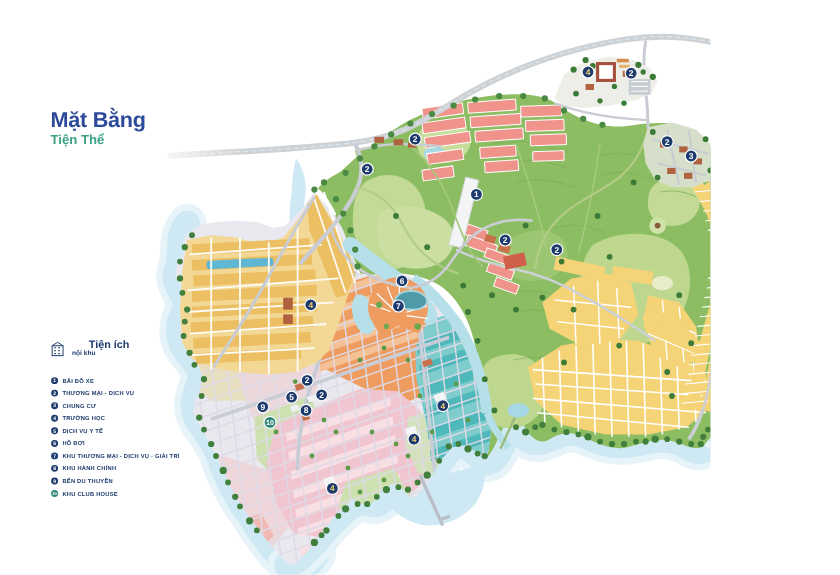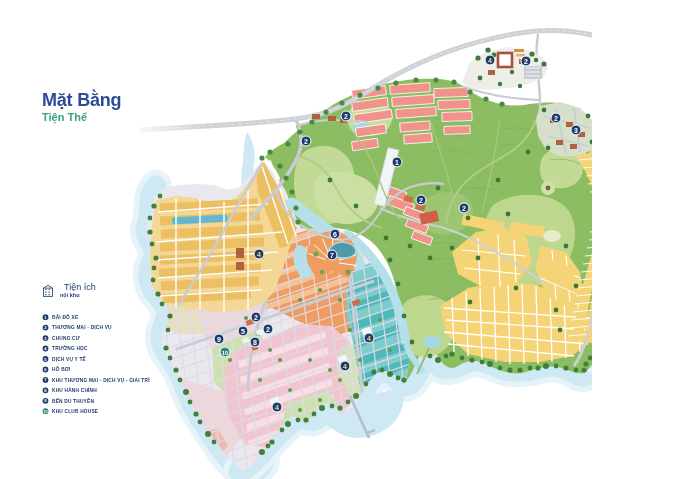--- a/index.html
+++ b/index.html
@@ -747,21 +747,21 @@
 <div class="abs" style="left:42px;top:111px;font-size:11px;font-weight:bold;color:#3ba184;">Tiện Thể</div>
 
 <svg class="abs" style="left:41px;top:284px" width="14" height="14" viewBox="0 0 17 17">
   <g fill="none" stroke="#1e3b6d" stroke-width="1">
     <rect x="3" y="5" width="11" height="10"></rect>
     <path d="M3,5 L8.5,1.5 L14,5"></path>
     <path d="M5,7 h2 M9,7 h2 M5,10 h2 M9,10 h2 M5,13 h2 M9,13 h2"></path>
   </g>
 </svg>
 
-<div class="abs" style="left:64px;top:282px;font-size:9px;font-weight:normal;color:#1e3b6d;">Tiện ích</div>
+<div class="abs" style="left:74px;top:282px;font-size:9px;font-weight:bold;color:#1e3b6d;">Tiện ích</div>
 
 <div class="abs" style="left:60px;top:292px;font-size:5.5px;font-weight:bold;color:#1e3b6d;">nội khu</div>
 
 <svg class="abs" style="left:38px;top:310px" width="160" height="110" viewBox="0 0 160 110" font-family="Liberation Sans, sans-serif">
 
   <g>
         <circle cx="7.5" cy="7.2" r="2.9" fill="#1e3b6d"></circle>
         <text x="7.5" y="8.7" font-size="4.2" fill="#fff" text-anchor="middle" font-weight="bold">1</text>
         <text x="14" y="8.9" font-size="4.8" fill="#1e3b6d" font-weight="bold" letter-spacing="0.2">BÃI ĐỖ XE</text>
       </g>

